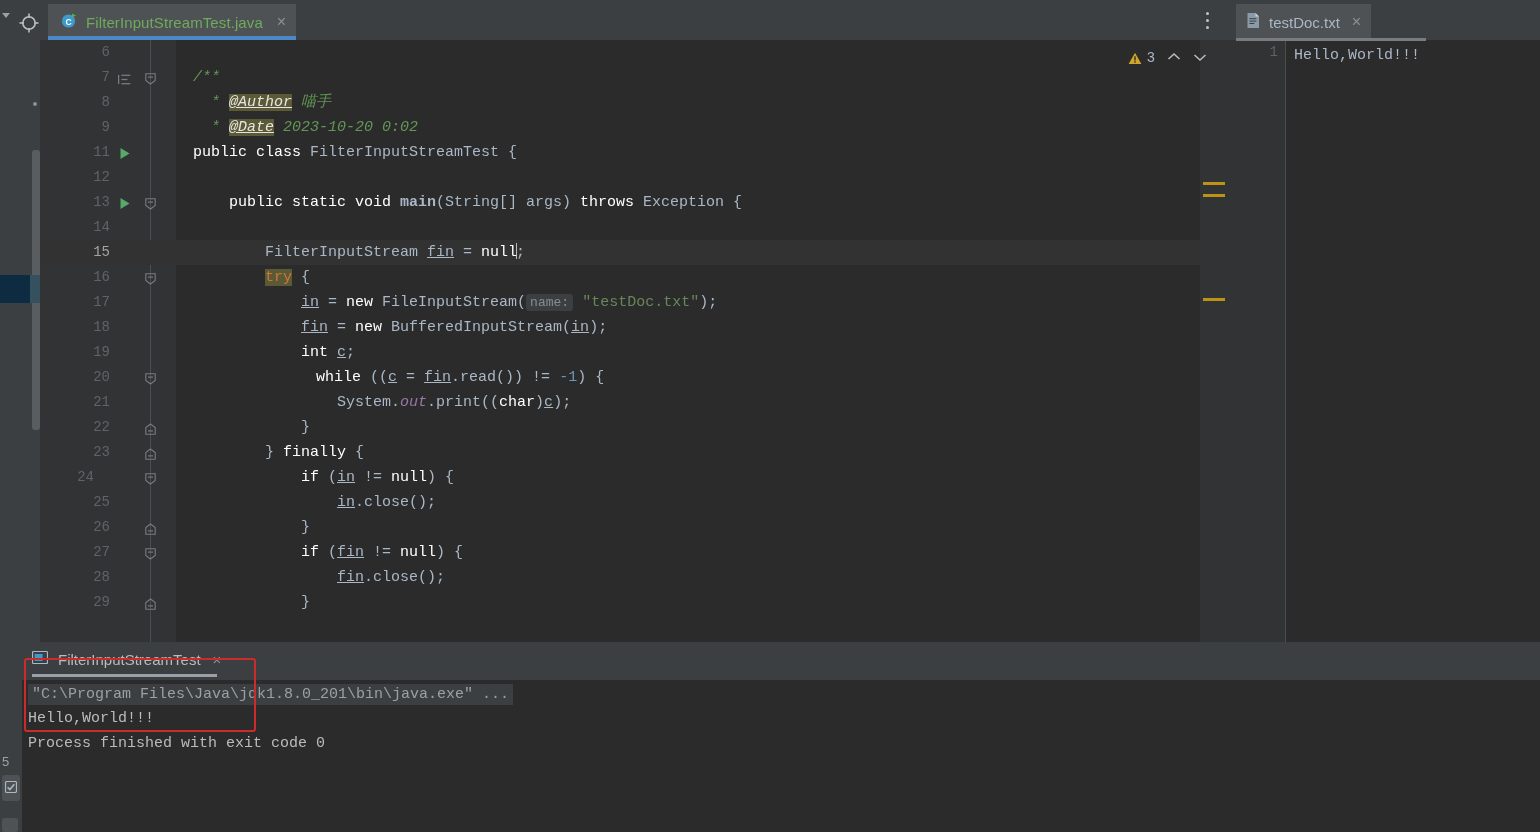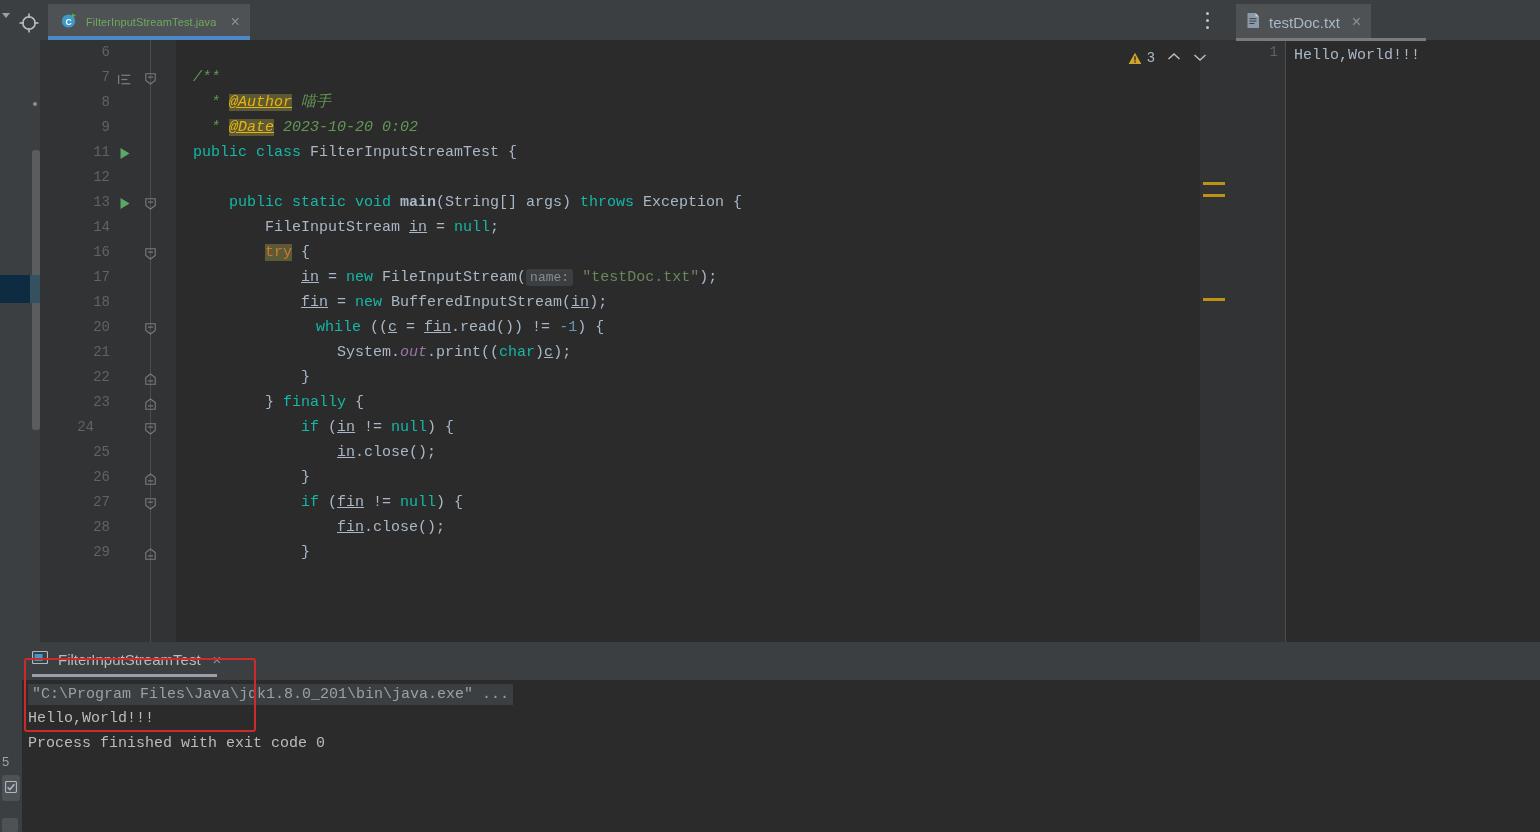--- a/index.html
+++ b/index.html
@@ -24,21 +24,21 @@
   .lb-num { position:absolute; left:2px; top:112px; font-size:13px; color:#9AA0A6; font-family:"Liberation Sans",sans-serif;}
   .lb-btn { position:absolute; left:2px; top:133px; width:18px;height:26px; background:#4E5254; border-radius:3px;}
   .lb-btn svg { position:absolute; left:3px; top:6px; }
   .lb-btn2 { position:absolute; left:2px; top:176px; width:16px;height:14px; background:#4E5254; border-radius:2px;}
 
   
   .tabbar { position:absolute; left:40px; top:0; width:1196px; height:40px; background:#3C3F41; }
   .tab-active { position:absolute; left:8px; top:4px; height:36px; background:#4E5254;
       display:flex; align-items:center; padding:0 10px 0 12px; }
   .tab-active .tab-underline { position:absolute; left:0; bottom:0; width:100%; height:4px; background:#4A88C7; }
-  .tab-label { font-size:11px; color:#6FAA5E; margin-left:9px; letter-spacing:.1px; }
+  .tab-label { font-size:15px; color:#6FAA5E; margin-left:9px; letter-spacing:.1px; }
   .tab-close { font-size:16px; color:#8C9196; margin-left:14px; line-height:1; }
   .kebab { position:absolute; right:26px; top:12px; width:4px; height:18px; }
   .kebab i { display:block; width:3px;height:3px;background:#BFC3C7;border-radius:50%;margin-bottom:4px;}
 
   
   .editor { position:absolute; left:40px; top:40px; width:1160px; height:602px; background:#2B2B2B; }
   .gutter { position:absolute; left:0; top:0; width:136px; height:602px; background:#313335; }
 
   .row { position:relative; height:25px; }
   .row.cur .rowbg { position:absolute; left:-136px; top:0; width:1360px; height:25px; background:#323232; }
@@ -46,25 +46,25 @@
   .lnum { position:absolute; right:0; width:34px; text-align:right; top:4px;
      font-family:"Liberation Mono", monospace; font-size:14px; color:#606366; }
   .row.cur .lnum { color:#A4A3A3; }
 
   .gmark { position:absolute; }
 
   .code { position:absolute; left:0; top:3px; white-space:pre;
      font-family:"Liberation Mono", monospace; font-size:15px; color:#A9B7C6; line-height:19px; }
 
   
-  .kw   { color:#14b8a6; }
+  .kw   { color:#ffffff; }
   .str  { color:#6A8759; }
   .num  { color:#6897BB; }
   .cmt  { color:#629755; font-style:italic; }
-  .tag  { color:#eab308; font-style:italic; text-decoration:underline; background:#5C5A36; }
+  .tag  { color:#e5e5e5; font-style:italic; text-decoration:underline; background:#5C5A36; }
   .fld  { color:#9876AA; font-style:italic; }
   .fn   { color:#A9B7C6; font-weight:bold; }
   .var  { color:#A9B7C6; text-decoration:underline; }
   .hint { color:#888C8E; background:#3B3F41; border-radius:3px; padding:1px 4px; font-size:13px; }
   .trykw{ color:#CC7832; background:#5C5A36; }
   .caret{ display:inline-block; width:1px; height:16px; background:#BBBBBB; vertical-align:-3px; margin:0 -1px; }
 
   
   .rail { position:absolute; left:110px; top:0; width:1px; height:602px; background:#4B4E50; }
 
@@ -210,37 +210,45 @@
               <path d="M1.5 1 L10.5 6.5 L1.5 12 Z" fill="#59A869"></path>
             </svg></span>
           <span class="gmark" style="left:105px;top:6px"><svg width="11" height="12" viewBox="0 0 11 12">
               <path d="M0.8 0.8 H10.2 V7.4 L5.5 11 L0.8 7.4 Z" fill="none" stroke="#787C7E" stroke-width="1.1"></path>
               <line x1="3" y1="4.1" x2="8" y2="4.1" stroke="#787C7E" stroke-width="1.2"></line>
             </svg></span>
           <span class="code" style="left:153px">    <span class="kw">public static void </span><span class="fn">main</span>(String[] args) <span class="kw">throws </span>Exception {</span>
         </div>
         <div class="row">
           <span class="lnum" style="left:36px;text-align:right;width:34px">14</span>
-          <span class="code" style="left:153px">        FileInputStream <span class="var">in</span> = <span class="kw">null</span>;</span>
+        </div>
+        <div class="row cur">
+          <div class="rowbg" style="left:0;width:1160px"></div>
+          <span class="lnum" style="left:36px;text-align:right;width:34px">15</span>
+          <span class="code" style="left:153px">        FilterInputStream <span class="var">fin</span> = <span class="kw">null</span><span class="caret"></span>;</span>
         </div>
         <div class="row">
           <span class="lnum" style="left:36px;text-align:right;width:34px">16</span>
           <span class="gmark" style="left:105px;top:6px"><svg width="11" height="12" viewBox="0 0 11 12">
               <path d="M0.8 0.8 H10.2 V7.4 L5.5 11 L0.8 7.4 Z" fill="none" stroke="#787C7E" stroke-width="1.1"></path>
               <line x1="3" y1="4.1" x2="8" y2="4.1" stroke="#787C7E" stroke-width="1.2"></line>
             </svg></span>
           <span class="code" style="left:153px">        <span class="trykw">try</span> {</span>
         </div>
         <div class="row">
           <span class="lnum" style="left:36px;text-align:right;width:34px">17</span>
           <span class="code" style="left:153px">            <span class="var">in</span> = <span class="kw">new </span>FileInputStream(<span class="hint">name:</span> <span class="str">"testDoc.txt"</span>);</span>
         </div>
         <div class="row">
           <span class="lnum" style="left:36px;text-align:right;width:34px">18</span>
           <span class="code" style="left:153px">            <span class="var">fin</span> = <span class="kw">new </span>BufferedInputStream(<span class="var">in</span>);</span>
+        </div>
+        <div class="row">
+          <span class="lnum" style="left:36px;text-align:right;width:34px">19</span>
+          <span class="code" style="left:153px">            <span class="kw">int </span><span class="var">c</span>;</span>
         </div>
         <div class="row">
           <span class="lnum" style="left:36px;text-align:right;width:34px">20</span>
           <span class="gmark" style="left:105px;top:6px"><svg width="11" height="12" viewBox="0 0 11 12">
               <path d="M0.8 0.8 H10.2 V7.4 L5.5 11 L0.8 7.4 Z" fill="none" stroke="#787C7E" stroke-width="1.1"></path>
               <line x1="3" y1="4.1" x2="8" y2="4.1" stroke="#787C7E" stroke-width="1.2"></line>
             </svg></span>
           <span class="code" style="left:168px">            <span class="kw">while </span>((<span class="var">c</span> = <span class="var">fin</span>.read()) != <span class="num">-1</span>) {</span>
         </div>
         <div class="row">

